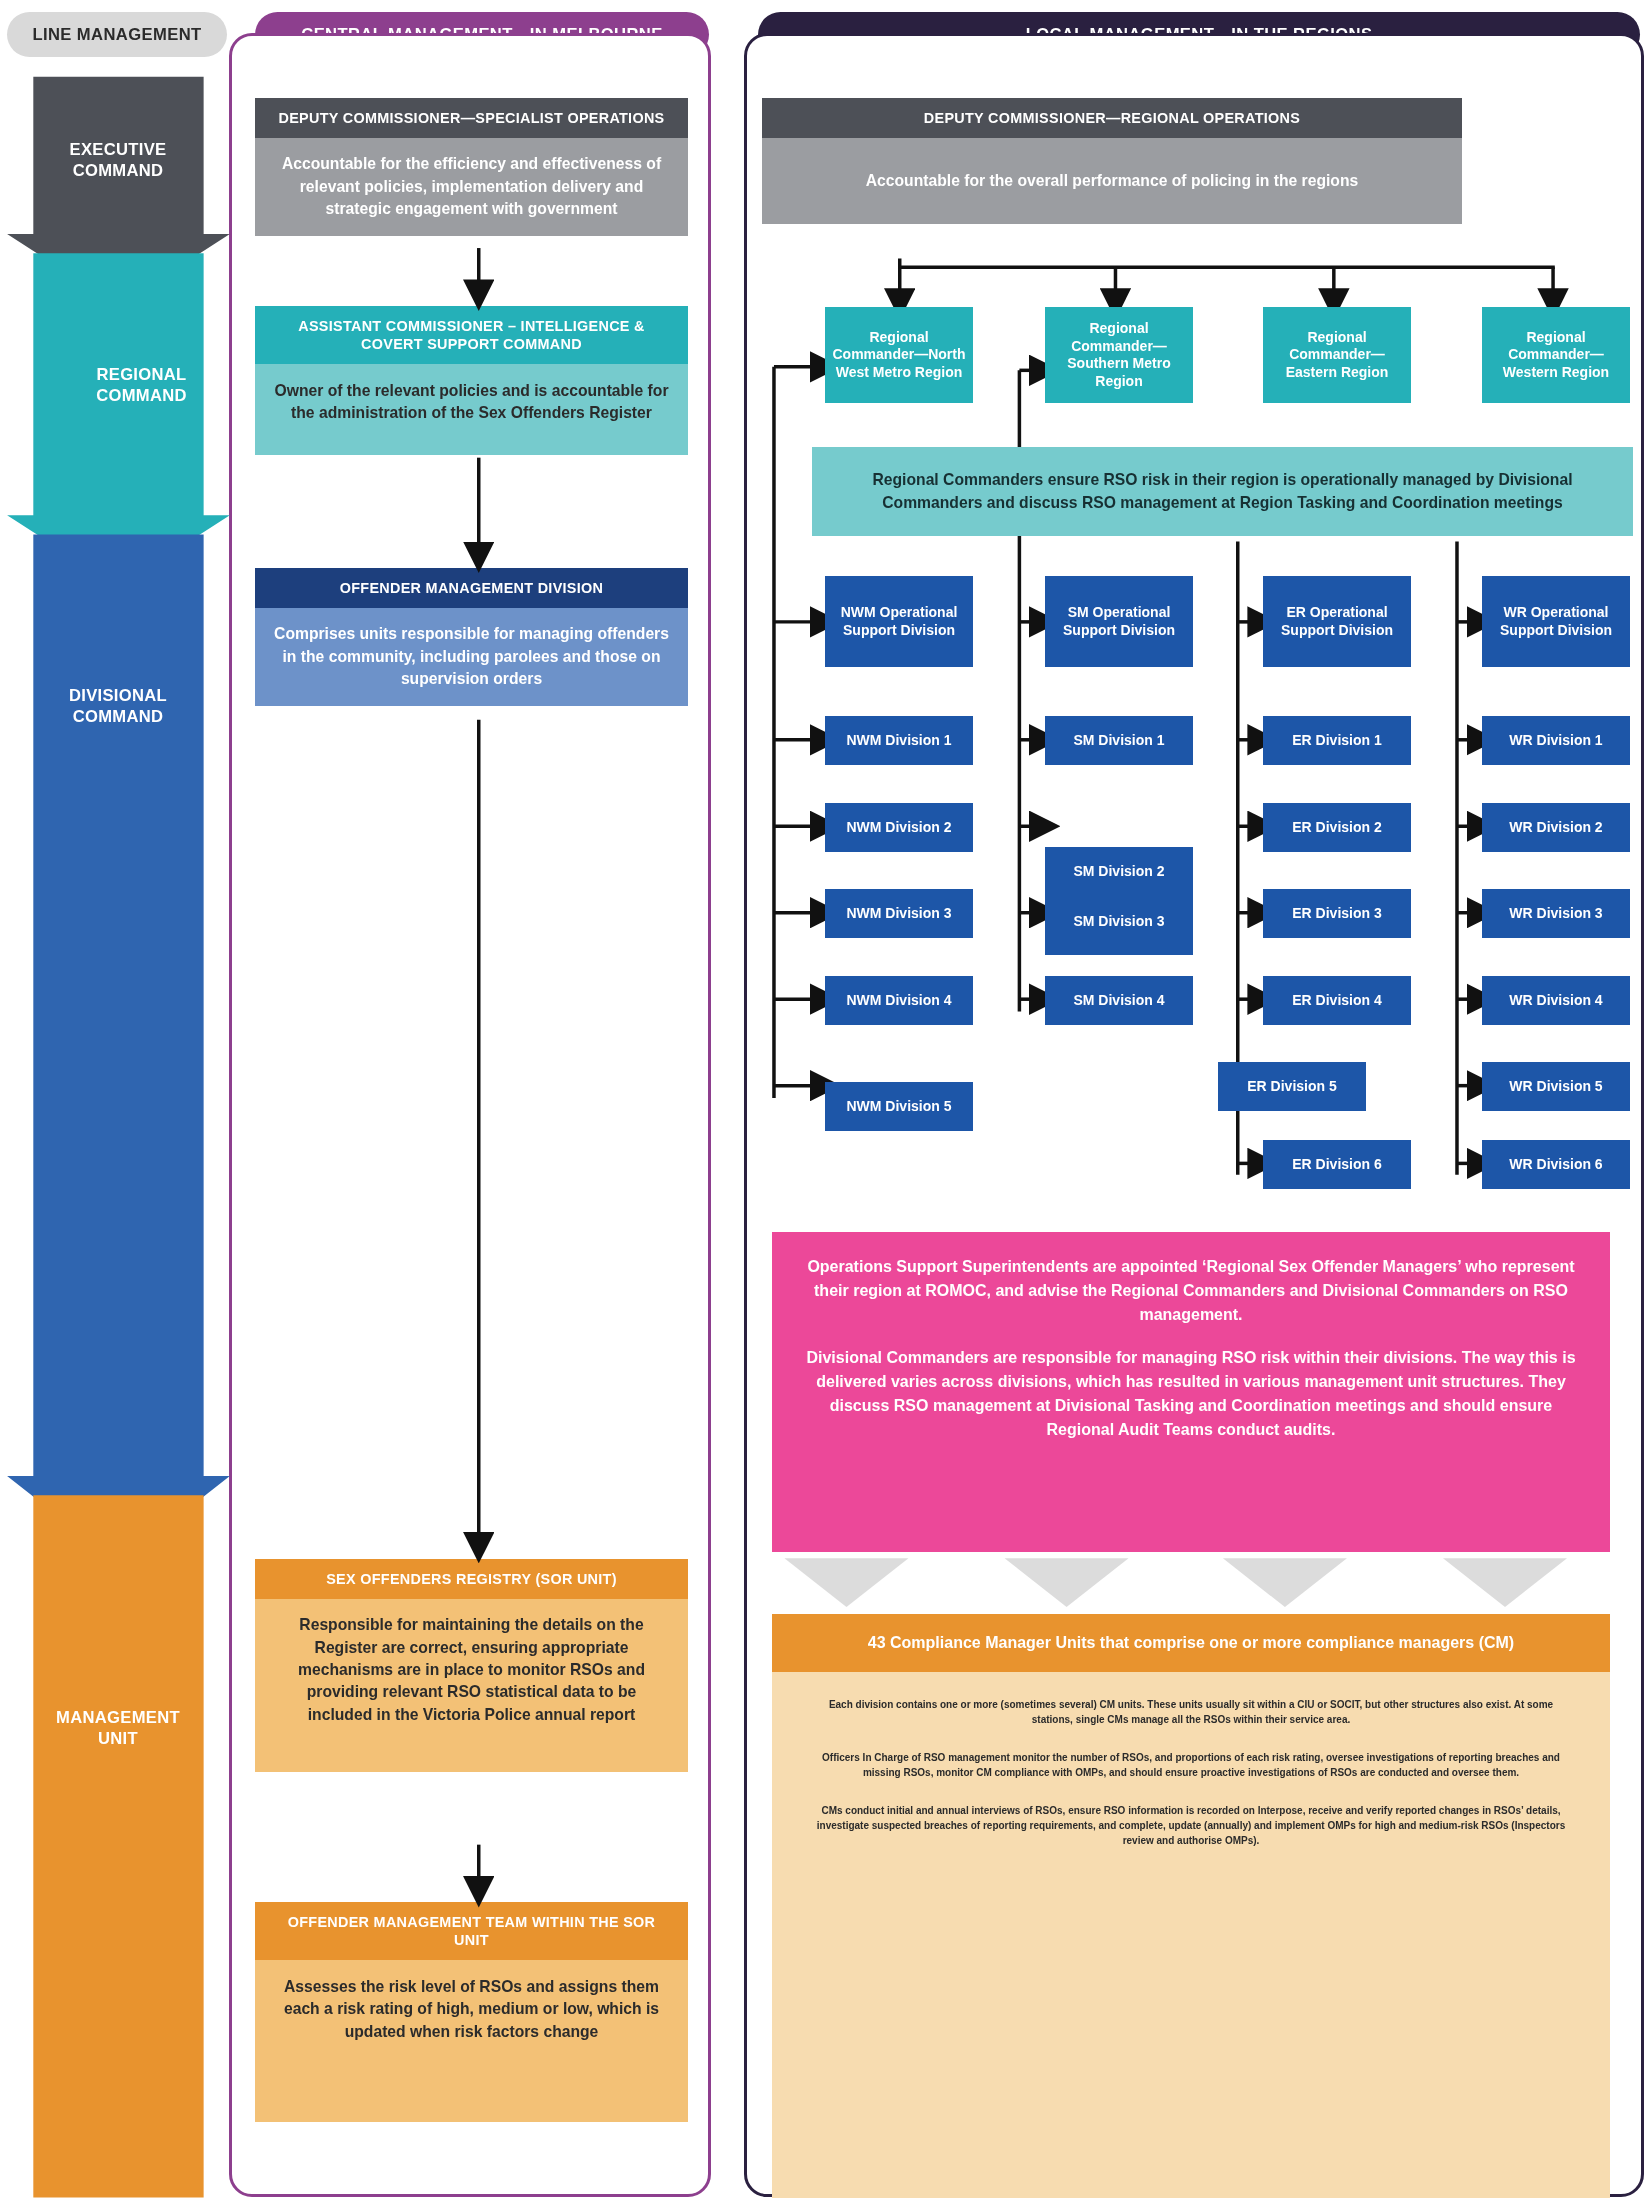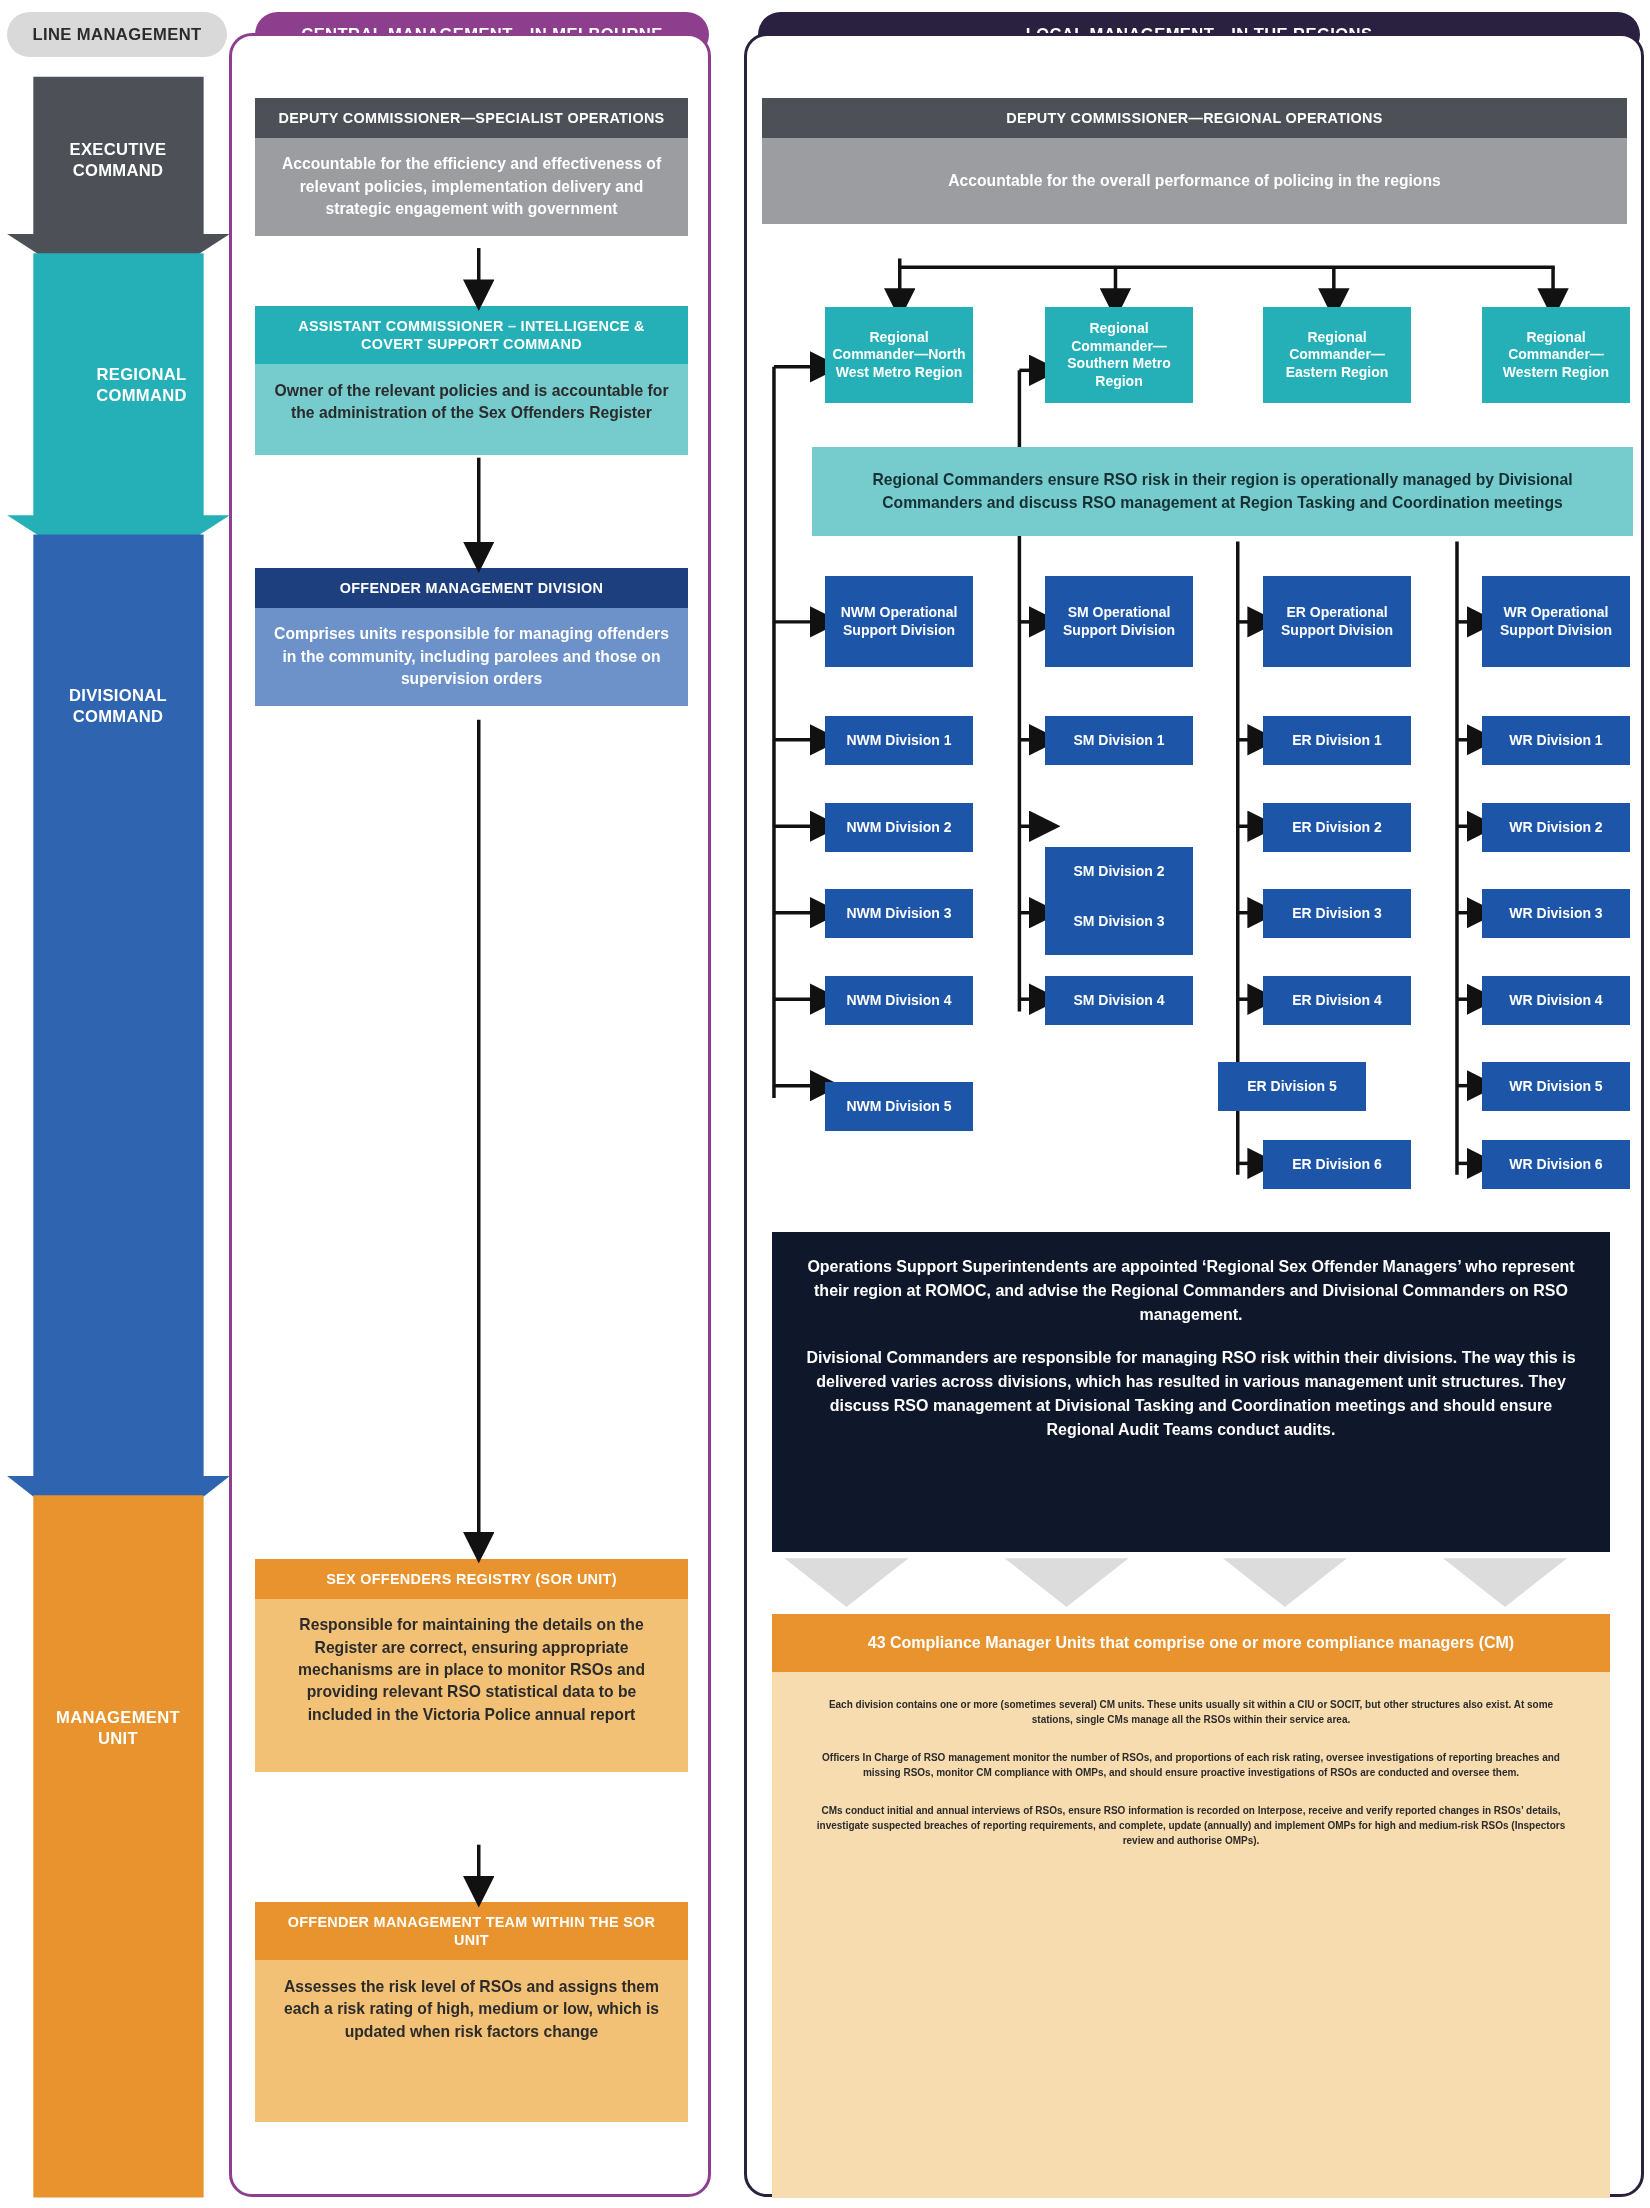--- a/index.html
+++ b/index.html
@@ -72,21 +72,21 @@
   .rbox-navy { background:#1d56a8; }
 
   .teal-note {
     position:absolute; background:#76cbcd; color:#173033;
     font-weight:700; font-size:15.7px; text-align:center; line-height:1.45;
     display:flex; align-items:center; justify-content:center;
     padding:8.7px 21px;
   }
 
   .blue-note {
-    position:absolute; background:#0f172a; color:#ffffff;
+    position:absolute; background:#ec4899; color:#ffffff;
     font-weight:700; font-size:16px; text-align:center; line-height:1.5;
     padding:23px 30px;
   }
   .blue-note p { margin:0 0 19px 0; }
   .blue-note p:last-child { margin-bottom:0; }
 
   .orange-note {
     position:absolute; background:#f7dcb0; color:#2b2b2b;
     font-weight:700; font-size:10px; text-align:center; line-height:1.5;
     padding:24.5px 42px;
@@ -165,21 +165,21 @@
       <marker id="ah" markerWidth="9" markerHeight="9" refX="4.5" refY="4.5" orient="auto">
         <path d="M0,0 L9,4.5 L0,9 Z" fill="#111"></path>
       </marker>
     </defs>
     <line x1="548" y1="284" x2="548" y2="338" stroke="#111" stroke-width="4" marker-end="url(#ah)"></line>
     <line x1="548" y1="524" x2="548" y2="638" stroke="#111" stroke-width="4" marker-end="url(#ah)"></line>
     <line x1="548" y1="824" x2="548" y2="1772" stroke="#111" stroke-width="4" marker-end="url(#ah)"></line>
     <line x1="548" y1="2112" x2="548" y2="2166" stroke="#111" stroke-width="4" marker-end="url(#ah)"></line>
   </svg>
 
-  <div class="card" style="left:762px; top:98px; width:865px;border-radius:14px;">
+  <div class="card" style="left:762px; top:98px; width:700px;border-radius:14px;">
     <div class="card-head h-dark">DEPUTY COMMISSIONER—REGIONAL OPERATIONS</div>
     <div class="card-body b-grey" style="height:86px; display:flex; align-items:center; justify-content:center;">Accountable for the overall performance of policing in the regions</div>
   </div>
 
   <svg class="wires" viewBox="0 0 1890 2528" width="1651" height="2208">
     <defs>
       <marker id="ah2" markerWidth="9" markerHeight="9" refX="4.5" refY="4.5" orient="auto">
         <path d="M0,0 L9,4.5 L0,9 Z" fill="#111"></path>
       </marker>
     </defs>

